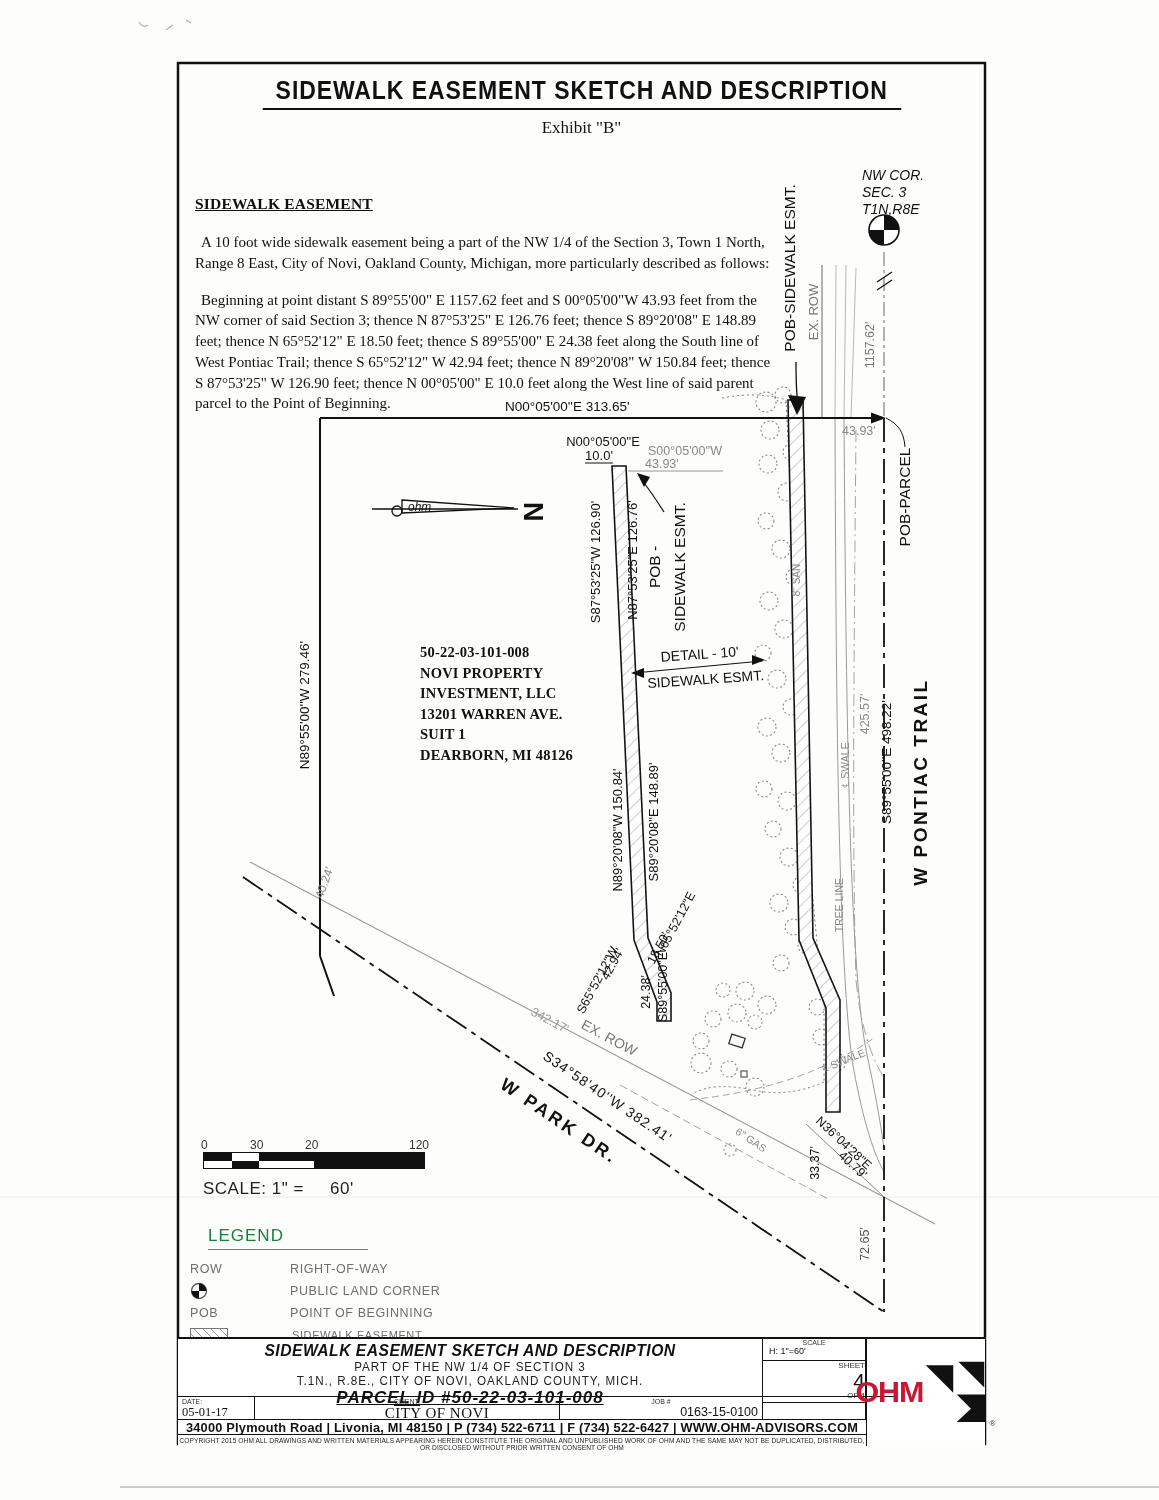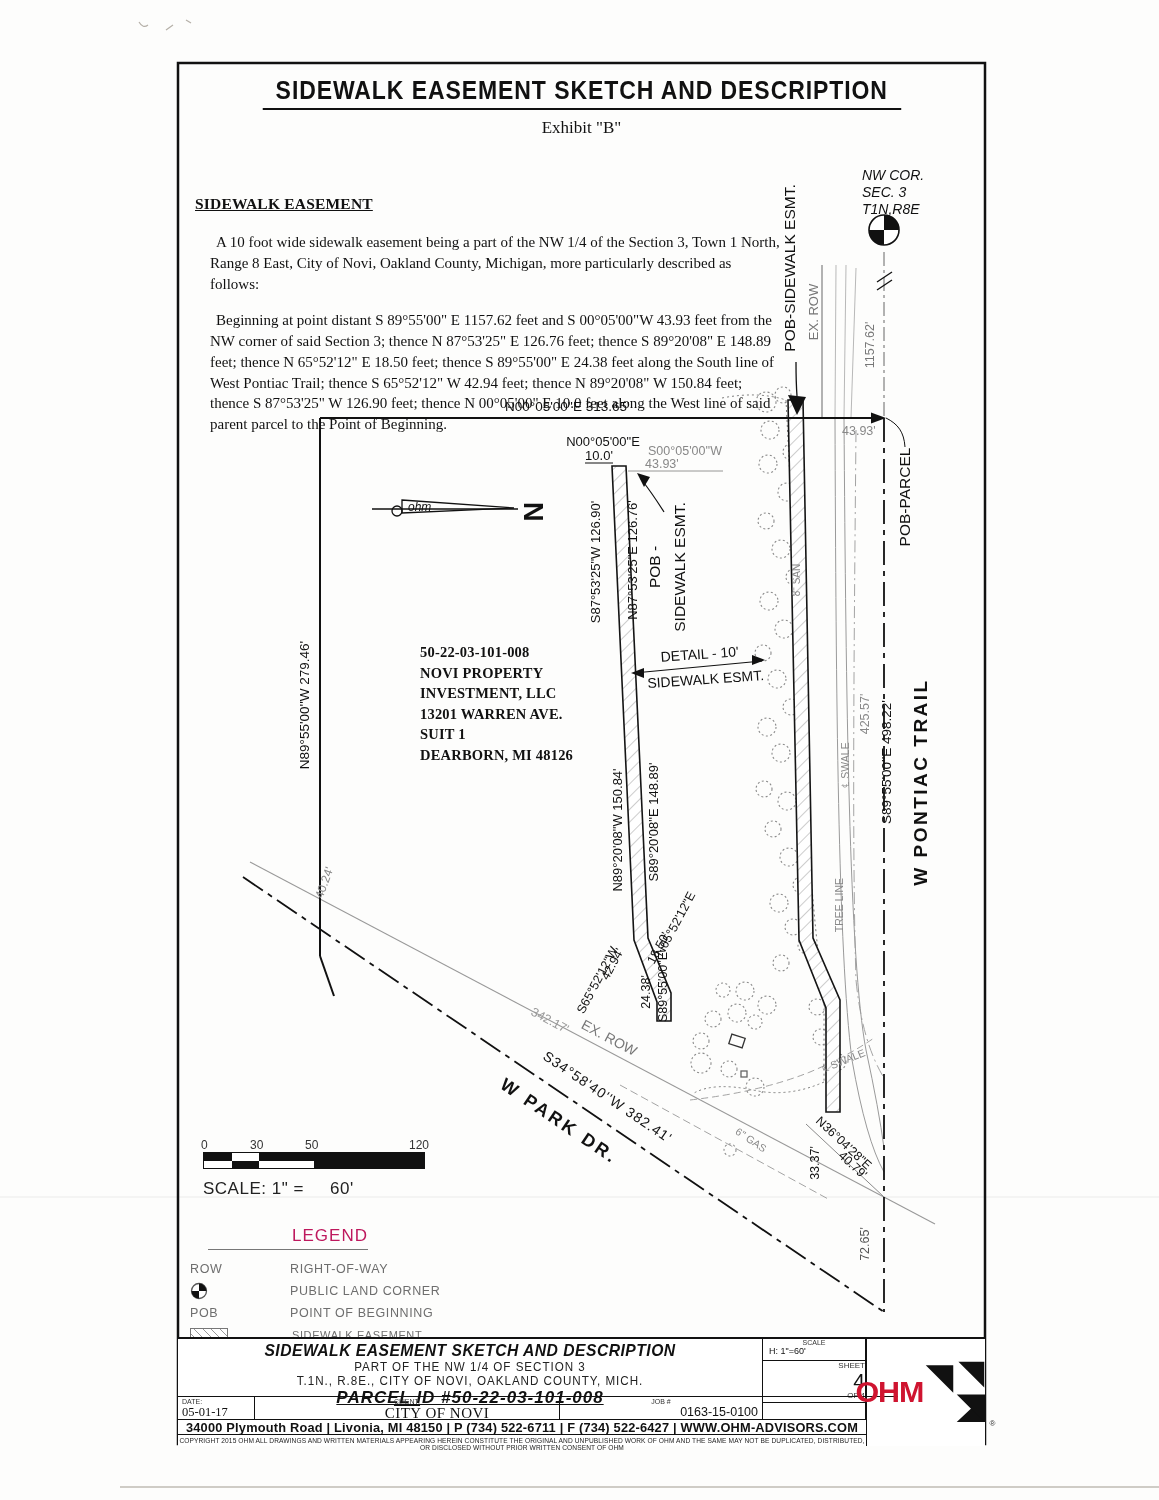--- a/index.html
+++ b/index.html
@@ -9,36 +9,36 @@
   svg text{font-family:"Liberation Sans",sans-serif;}
   
   .main-title-wrap{left:178px;top:76px;width:807px;text-align:center;}
   .main-title{display:inline-block;font-weight:bold;font-size:25px;letter-spacing:1px;
               transform:scaleX(.92);border-bottom:2.5px solid #111;padding:0 14px 3px;}
   .exhibit{left:178px;top:118px;width:807px;text-align:center;
            font-family:"Liberation Serif",serif;font-size:17px;}
   
   .desc{left:195px;top:193px;width:585px;font-family:"Liberation Serif",serif;font-size:15px;line-height:1.38;}
   .desc h2{font-size:15.5px;font-weight:bold;margin:0 0 18px 0;text-decoration:underline;letter-spacing:.2px;}
-  .desc p{margin:0 0 0 15px;}
+  .desc p{margin:0 0 0 0;}
   .desc .p1{margin-bottom:16px;text-indent:6px;}
   .desc .p2{text-indent:6px;}
   
   .owner{left:420px;top:642px;font-family:"Liberation Serif",serif;font-size:14.5px;
          font-weight:bold;line-height:1.42;letter-spacing:.2px;}
   
   .scalebar{left:203px;top:1138px;width:240px;}
   .sb-ticks{position:relative;height:14px;font-size:12px;color:#333;}
   .sb-ticks span{position:absolute;top:0;}
   .sb-bar{position:relative;width:220px;height:15px;border:1.5px solid #111;background:#fff;}
   .sb-bar div{position:absolute;height:7.5px;}
   .sb-label{margin-top:10px;font-size:17px;color:#222;letter-spacing:.5px;}
   
   .legend{left:190px;top:1226px;width:290px;color:#6e6e6e;}
-  .lg-title{color:#be185d;font-size:17px;letter-spacing:1px;text-align:right;width:160px;margin-left:18px;
+  .lg-title{color:#15803d;font-size:17px;letter-spacing:1px;text-align:left;width:160px;margin-left:18px;
             padding-bottom:3px;border-bottom:1px solid #777;margin-bottom:8px;}
   .lg-row{display:flex;align-items:center;height:22px;font-size:12.5px;letter-spacing:.6px;gap:48px;}
   .lg-key{width:52px;}
   .lg-swatch{width:36px;height:13px;border:1px solid #777;margin-right:16px;
              background:repeating-linear-gradient(45deg,#fff,#fff 5px,#9a9a9a 5px,#9a9a9a 6px);}
   .lg-small{font-size:11px;}
   
   .tb{left:178px;top:1337px;width:807px;height:107px;border-top:2.5px solid #111;background:#fff;}
   .tb div{box-sizing:border-box;}
   .tb-title{position:absolute;left:0;top:0;width:585px;height:57px;border-right:1.5px solid #111;
@@ -288,21 +288,21 @@
     <div>INVESTMENT, LLC</div>
     <div>13201 WARREN AVE.</div>
     <div>SUIT 1</div>
     <div>DEARBORN, MI 48126</div>
   </div>
 
   <div class="abs scalebar">
     <div class="sb-ticks">
       <span style="left:-2px">0</span>
       <span style="left:47px">30</span>
-      <span style="left:102px">50</span>
+      <span style="left:102px">20</span>
       <span style="left:206px">120</span>
     </div>
     <div class="sb-bar">
       <div style="left:0;top:0;width:27.5px;background:#111"></div>
       <div style="left:27.5px;top:0;width:27.5px;background:#fff"></div>
       <div style="left:55px;top:0;width:55px;background:#111"></div>
       <div style="left:110px;top:0;width:110px;background:#111"></div>
       <div style="left:0;top:7.5px;width:27.5px;background:#fff"></div>
       <div style="left:27.5px;top:7.5px;width:27.5px;background:#111"></div>
       <div style="left:55px;top:7.5px;width:55px;background:#fff"></div>

